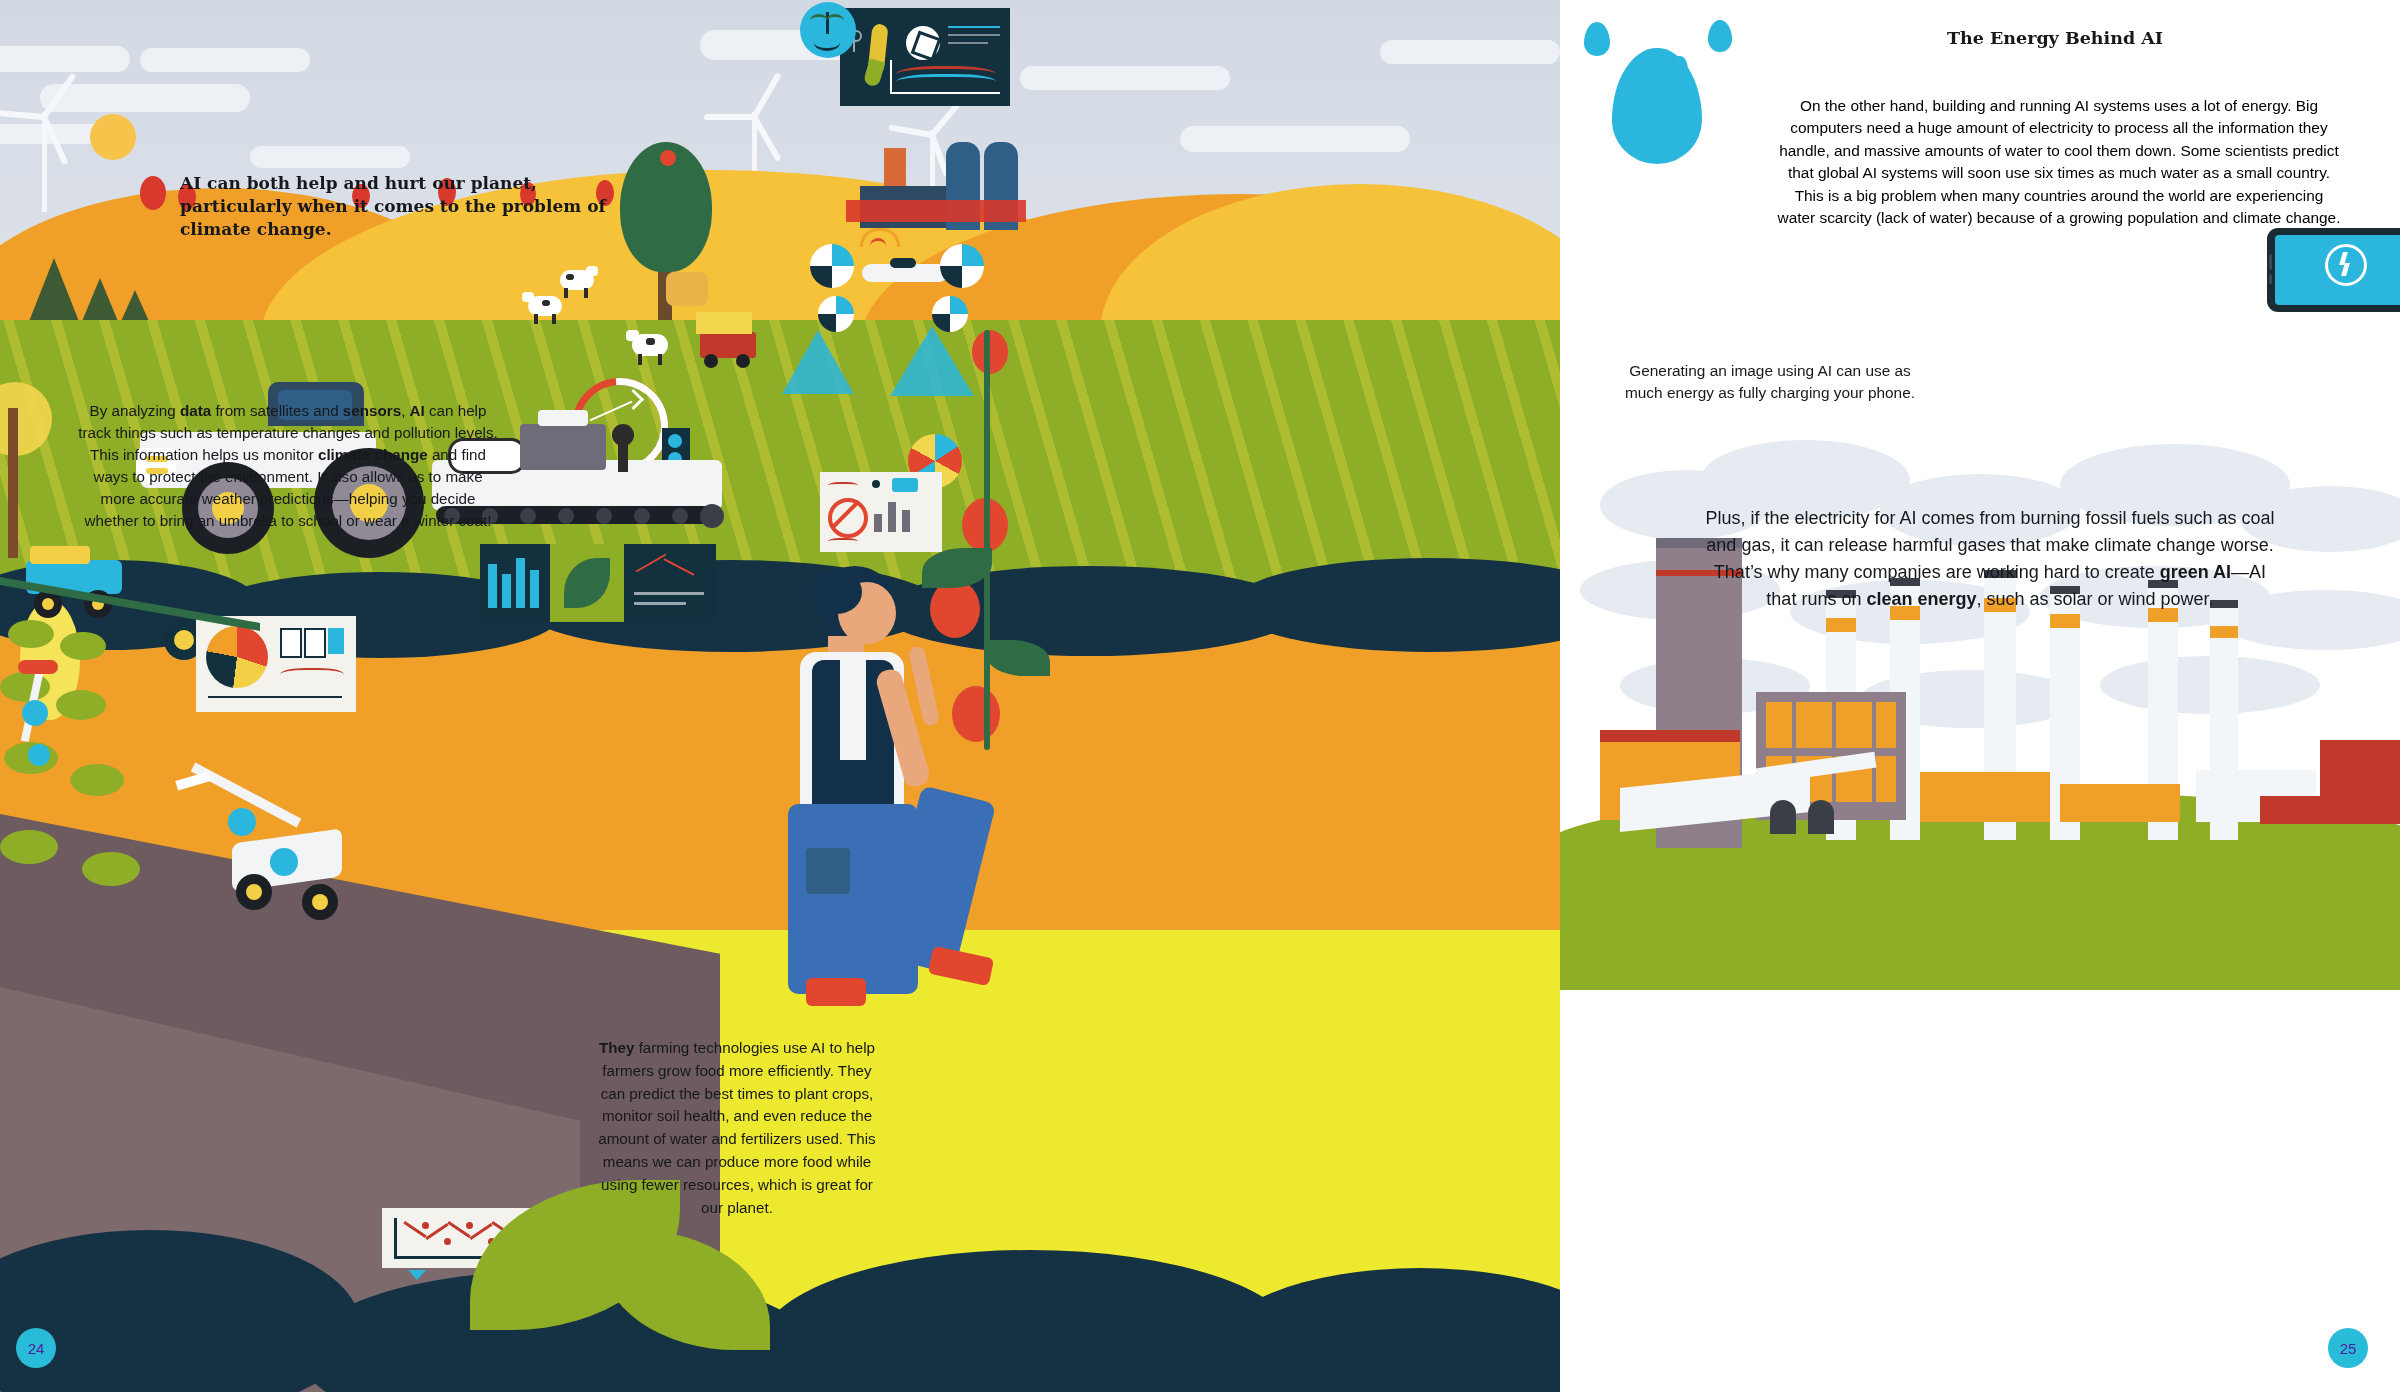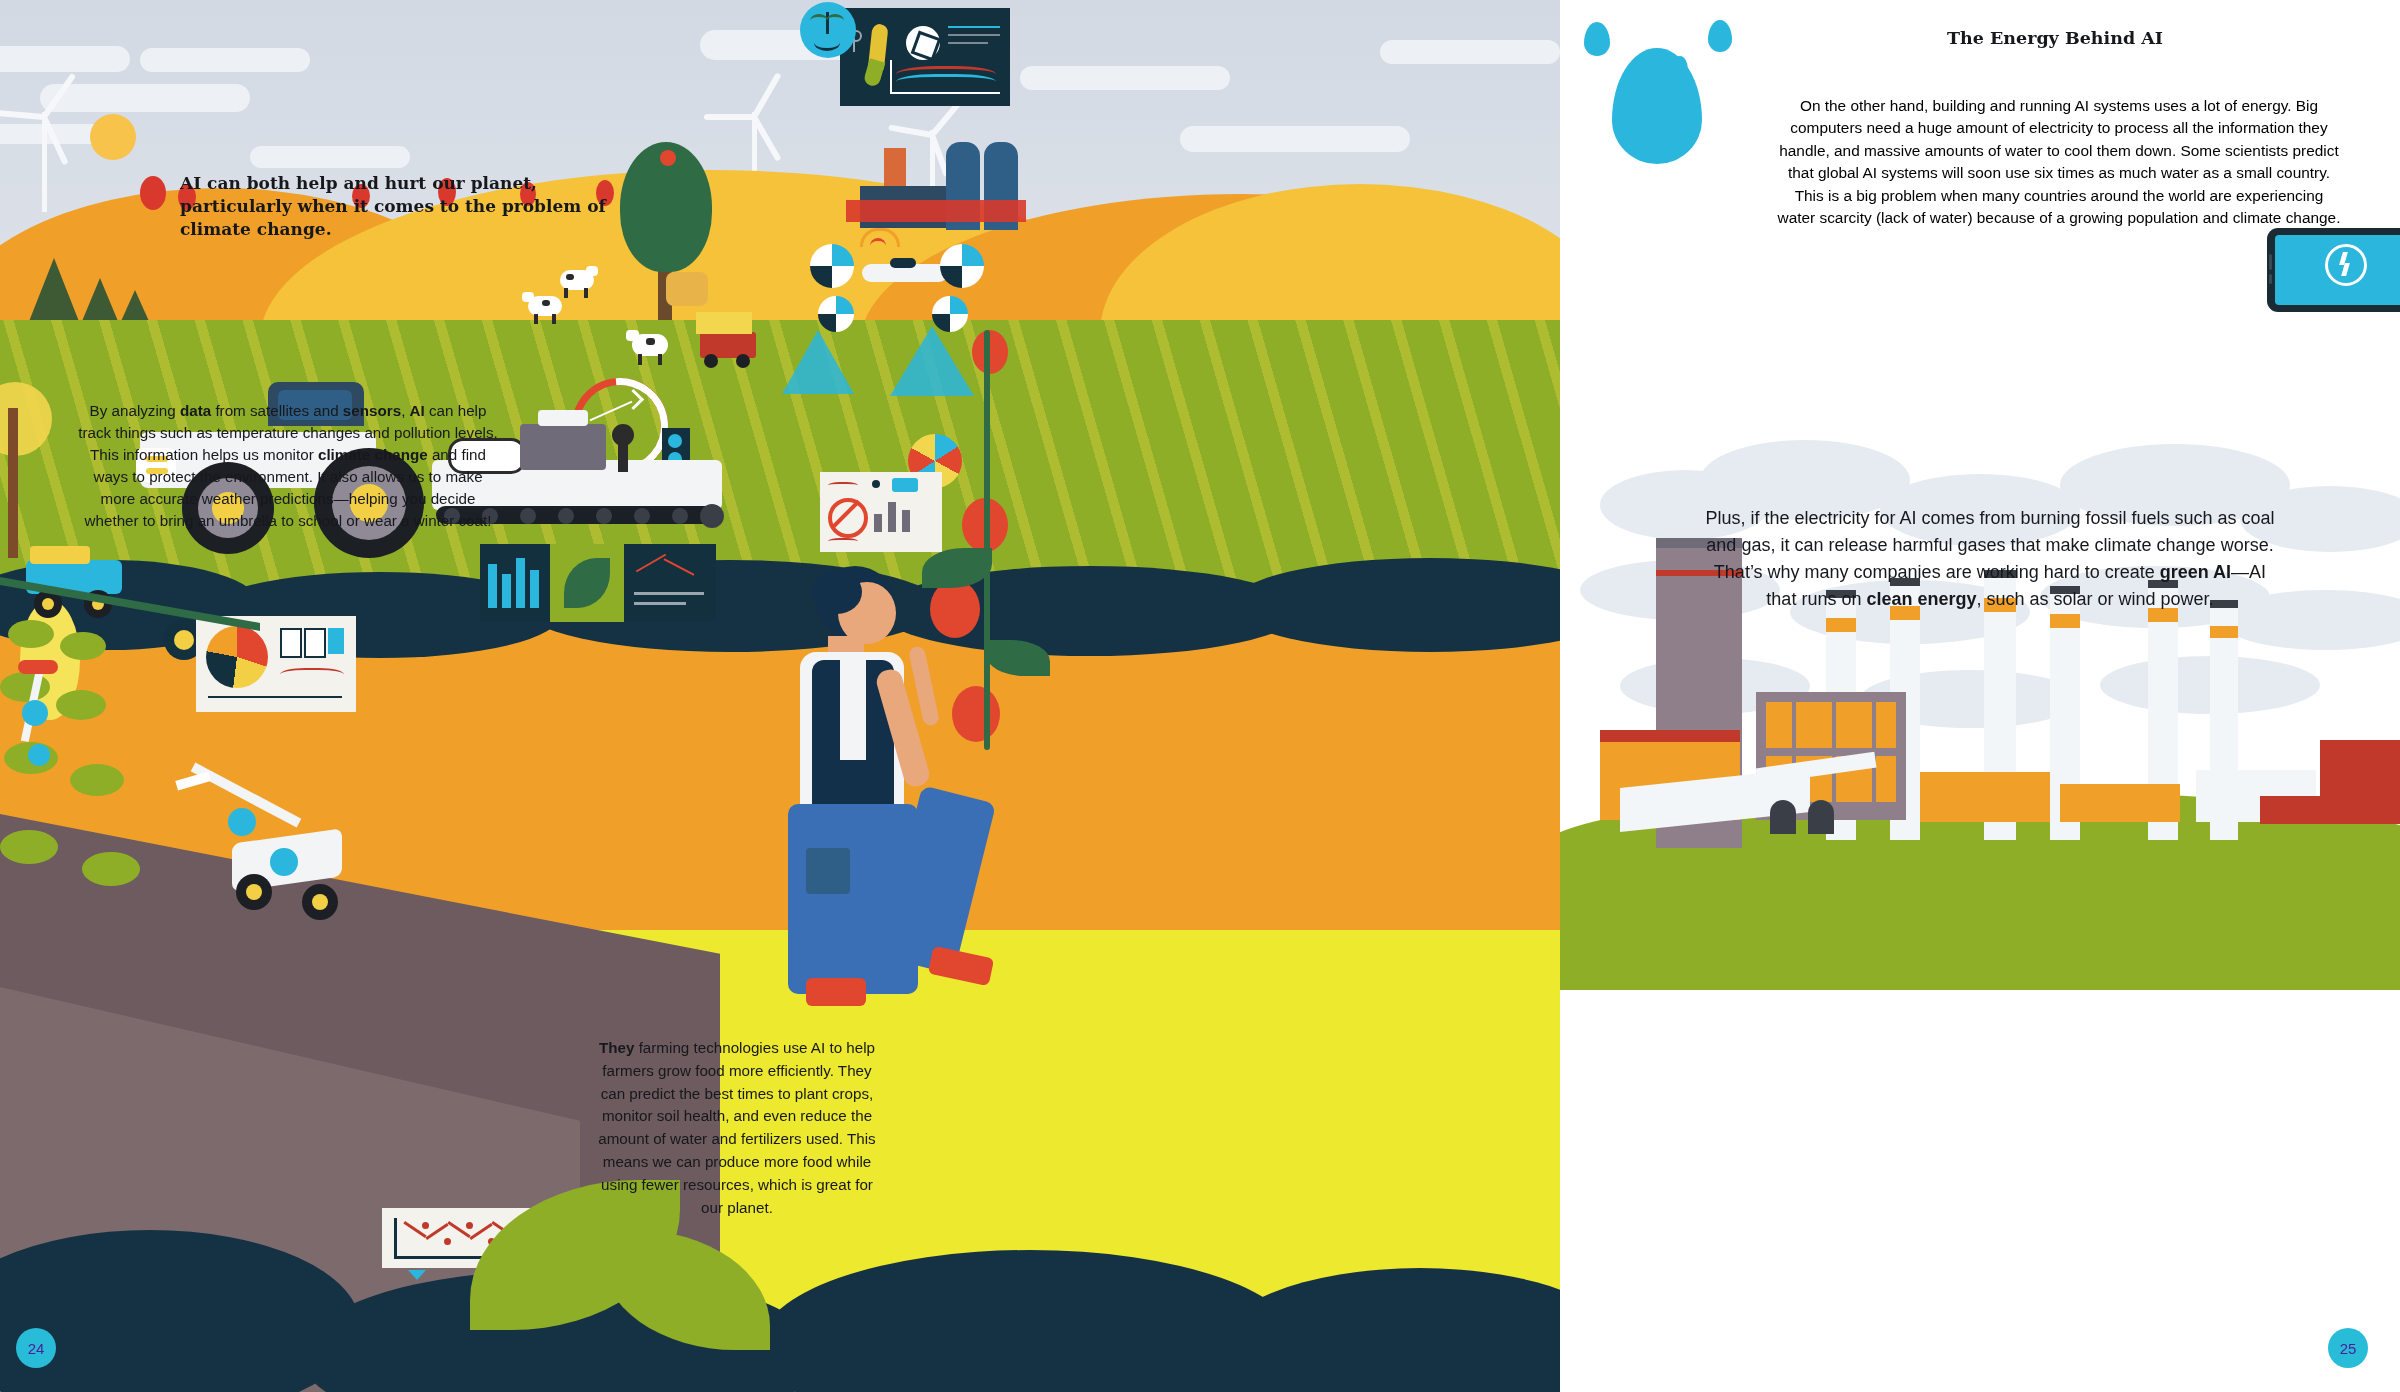--- a/index.html
+++ b/index.html
@@ -472,18 +472,19 @@
       <div style="position:absolute;left:248px;top:370px;width:26px;height:34px;background:#3a3f47;border-radius:13px 13px 0 0;"></div>
       <div style="position:absolute;left:360px;top:342px;width:130px;height:50px;background:#f0a029;"></div>
       <div style="position:absolute;left:500px;top:354px;width:120px;height:38px;background:#f0a029;"></div>
       <div style="position:absolute;left:636px;top:340px;width:120px;height:52px;background:#f3f6f9;"></div>
       <div style="position:absolute;left:760px;top:310px;width:80px;height:84px;background:#c0392b;"></div>
       <div style="position:absolute;left:700px;top:366px;width:60px;height:28px;background:#c0392b;"></div>
     </div>
 
     <div class="r-head">The Energy Behind AI</div>
     <div class="r-p1">On the other hand, building and running AI systems uses a lot of energy. Big computers need a huge amount of electricity to process all the information they handle, and massive amounts of water to cool them down. Some scientists predict that global AI systems will soon use six times as much water as a small country. This is a big problem when many countries around the world are experiencing water scarcity (lack of water) because of a growing population and climate change.</div>
+    <div class="r-cap">Generating an image using AI can use as much energy as fully charging your phone.</div>
     <div class="r-p2"><span>Plus, if the electricity for AI comes from burning fossil fuels such as coal and gas, it can release harmful gases that make climate change worse. That’s why many companies are working hard to create </span><b>green AI</b><span>—AI that runs on </span><b>clean energy</b><span>, such as solar or wind power.</span></div>
 
     <div class="pagenum" style="left:768px;top:1328px;">25</div>
   </div>
 
 </div>
 
 </body></html>

